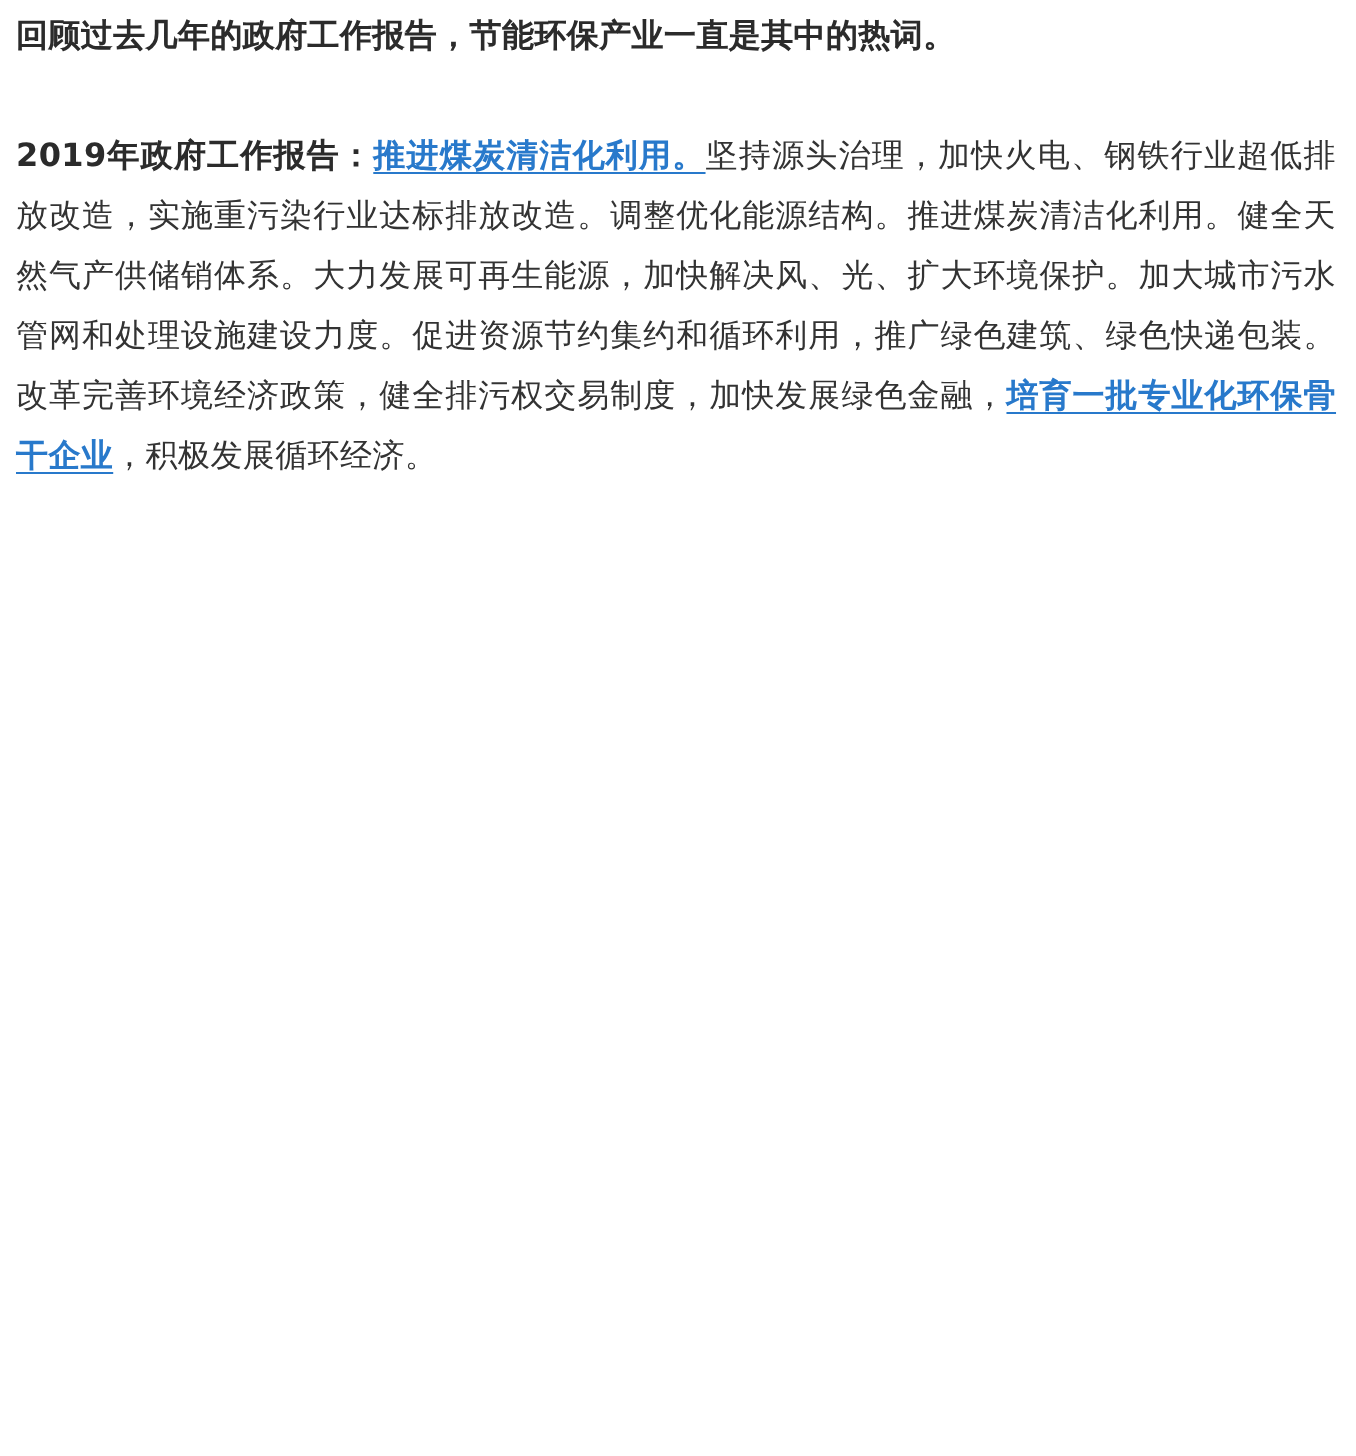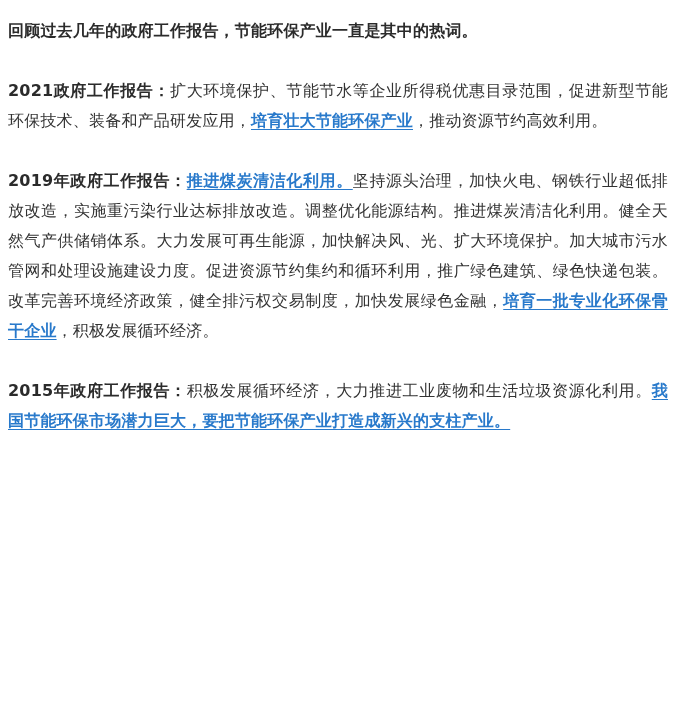--- a/index.html
+++ b/index.html
@@ -8,21 +8,21 @@
     background: #ffffff;
   }
   body {
     width: 678px;
     height: 728px;
     overflow: hidden;
     font-family: "DejaVu Sans", "Liberation Sans", sans-serif;
     color: var(--text-color, #333333);
   }
   .article {
-    padding: 16px 10px 0 8px;
+    padding: 3px 10px 0 8px;
   }
   p {
     margin: 0 0 30px 0;
     font-size: 16px;
     line-height: 30px;
     text-align: justify;
     letter-spacing: 0.2px;
   }
   .intro {
     font-weight: bold;
@@ -42,17 +42,15 @@
     text-underline-offset: 3px;
     cursor: pointer;
   }
 </style>
 </head>
 <body style="background: rgb(255, 255, 255);">
 
 <main class="article">
   <p class="intro">回顾过去几年的政府工作报告，节能环保产业一直是其中的热词。</p>
   <div id="paragraphs">
-      <p><span class="seg-bold">2021政府工作报告：</span><span class="seg-normal">扩大环境保护、节能节水等企业所得税优惠目录范围，促进新型节能环保技术、装备和产品研发应用，</span><span class="seg-link">培育壮大节能环保产业</span><span class="seg-normal">，推动资源节约高效利用。</span></p>
       <p><span class="seg-bold">2019年政府工作报告：</span><span class="seg-link">推进煤炭清洁化利用。</span><span class="seg-normal">坚持源头治理，加快火电、钢铁行业超低排放改造，实施重污染行业达标排放改造。调整优化能源结构。推进煤炭清洁化利用。健全天然气产供储销体系。大力发展可再生能源，加快解决风、光、扩大环境保护。加大城市污水管网和处理设施建设力度。促进资源节约集约和循环利用，推广绿色建筑、绿色快递包装。改革完善环境经济政策，健全排污权交易制度，加快发展绿色金融，</span><span class="seg-link">培育一批专业化环保骨干企业</span><span class="seg-normal">，积极发展循环经济。</span></p>
-      <p><span class="seg-bold">2015年政府工作报告：</span><span class="seg-normal">积极发展循环经济，大力推进工业废物和生活垃圾资源化利用。</span><span class="seg-link">我国节能环保市场潜力巨大，要把节能环保产业打造成新兴的支柱产业。</span></p>
     </div>
 </main>
 
 </body></html>

